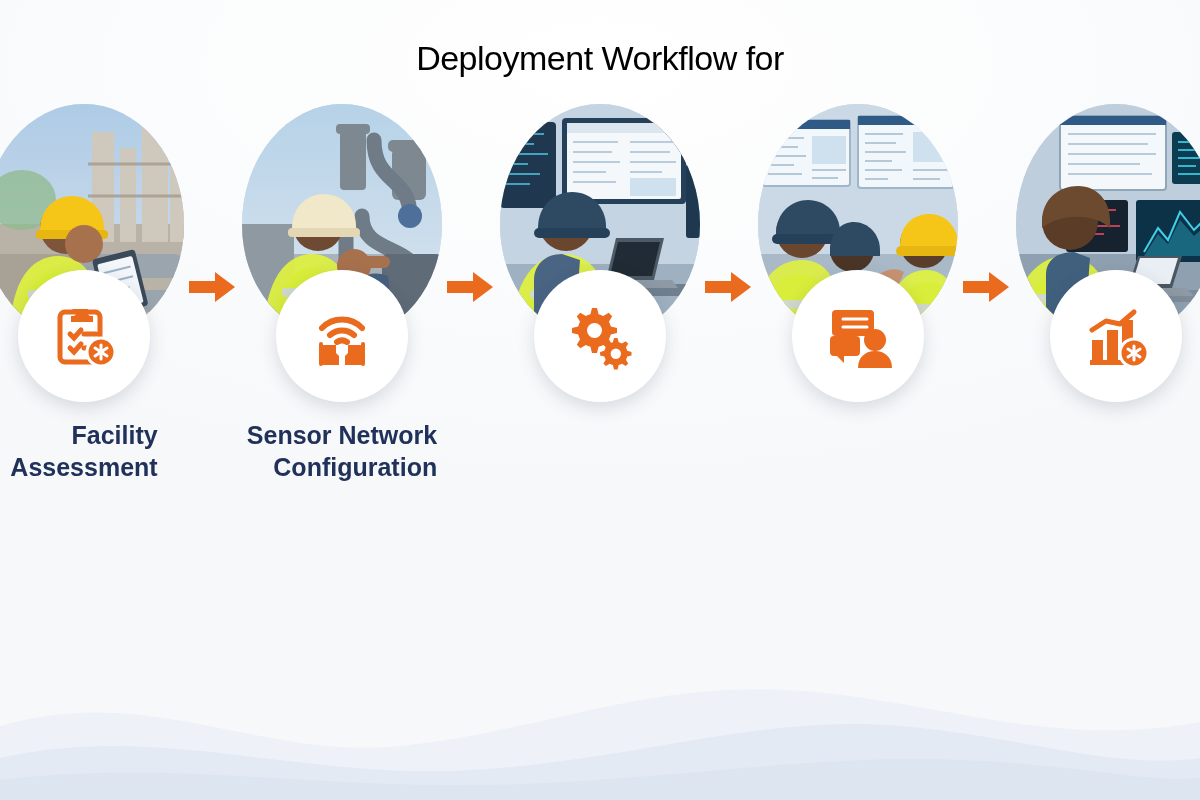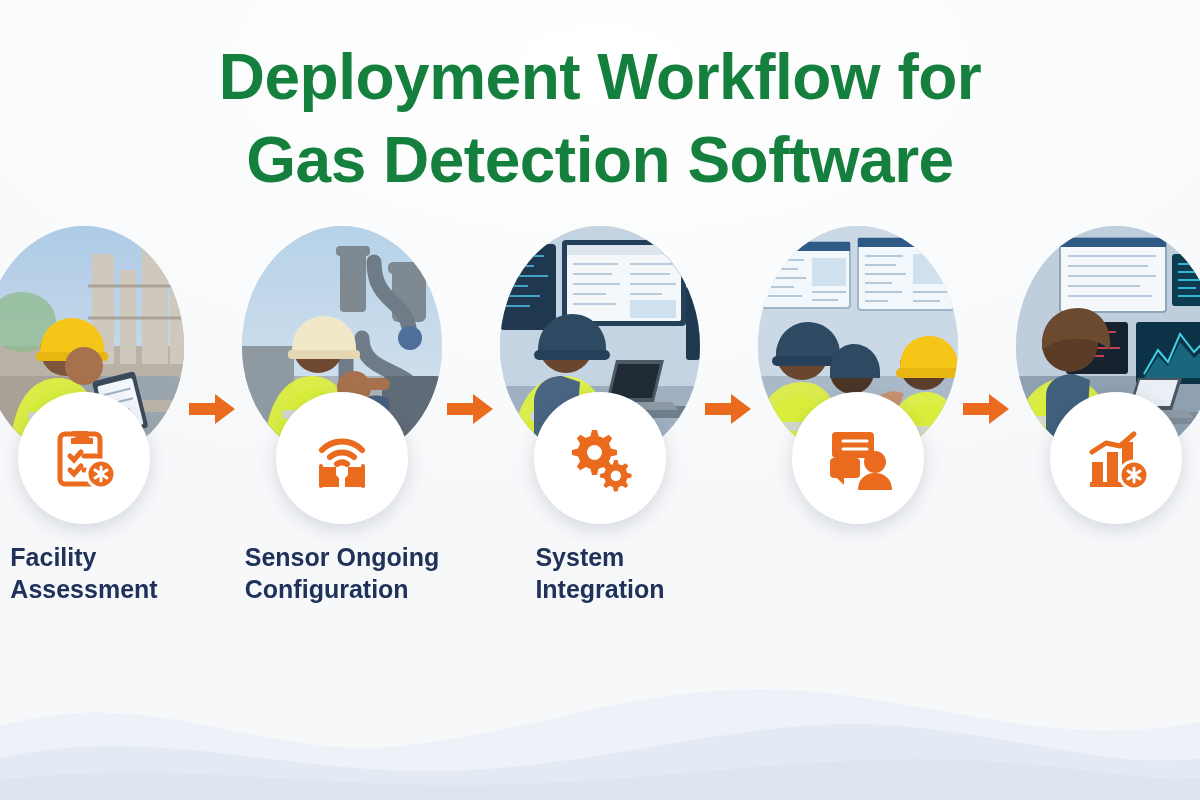--- a/index.html
+++ b/index.html
@@ -36,23 +36,23 @@
 
   
   .title-block {
     position: relative;
     z-index: 3;
     padding-top: 36px;
     text-align: center;
   }
   .title-line {
     display: block;
-    color: #15803d;
-    font-size: 64px;
-    font-weight: bold;
+    color: #000000;
+    font-size: 34px;
+    font-weight: normal;
     letter-spacing: -0.5px;
     line-height: 1.30;
   }
 
   
   .steps {
     position: relative;
     z-index: 3;
     margin-top: 24px;
     display: flex;
@@ -91,21 +91,21 @@
     z-index: 4;
     display: flex;
     align-items: center;
     justify-content: center;
   }
   .icon-bubble svg { display: block; }
 
   
   .caption {
     margin-top: 18px;
-    text-align: left;
+    text-align: right;
     color: #20325a;
     font-size: 25px;
     font-weight: bold;
     line-height: 1.27;
     white-space: pre-line;
   }
 
   
   .arrow {
     position: relative;
@@ -126,21 +126,20 @@
 <div id="bg-tint"></div>
 
 <svg id="bg-waves" viewBox="0 0 1200 170" preserveAspectRatio="none">
   <path d="M0,96 C150,52 260,130 400,116 C540,102 640,52 790,60 C930,68 1050,120 1200,92 L1200,170 L0,170 Z" fill="#eef2f8"></path>
   <path d="M0,128 C160,92 300,150 470,140 C640,130 760,84 900,96 C1030,107 1110,140 1200,128 L1200,170 L0,170 Z" fill="#e4eaf4"></path>
   <path d="M0,150 C180,128 320,162 520,154 C700,147 840,120 1000,132 C1100,139 1150,152 1200,148 L1200,170 L0,170 Z" fill="#dde5f1"></path>
 </svg>
 
 <div class="title-block">
   <span class="title-line">Deployment Workflow for</span>
-  <span class="title-line">Gas Detection Software</span>
 </div>
 
 <div class="steps">
 
   <div class="step">
     <div class="photo">
       <svg viewBox="0 0 200 232">
         <defs>
           <linearGradient id="sky1" x1="0" y1="0" x2="0" y2="1">
             <stop offset="0" stop-color="#aecbe6"></stop>
@@ -273,21 +272,21 @@
         </g>
         <path d="M18 45 h36 a4 4 0 0 1 4 4 v12 a4 4 0 0 1 -4 4 h-36 a4 4 0 0 1 -4 -4 v-12 a4 4 0 0 1 4 -4 z" fill="#ea6a1e"></path>
         <path d="M30 45 h12 v8 l-3 3 v9 h-6 v-9 l-3 -3 z" fill="#ffffff"></path>
         <g stroke="#ea6a1e" stroke-width="4" stroke-linecap="round">
           <line x1="15" y1="44" x2="15" y2="64"></line>
           <line x1="57" y1="44" x2="57" y2="64"></line>
         </g>
       </svg>
     </div>
 
-    <div class="caption">Sensor Ongoing
+    <div class="caption">Sensor Network
 Configuration</div>
   </div>
 
   <div class="arrow">
     <svg width="48" height="34" viewBox="0 0 48 34">
       <path d="M0 11 h26 v-9 l20 15 l-20 15 v-9 H0 z" fill="#ea6a1e"></path>
     </svg>
   </div>
 
   <div class="step">
@@ -349,22 +348,20 @@
           <path d="M28 8 l5 0 l1.6 6.2 a17 17 0 0 1 4.6 1.9 l5.5 -3.3 l3.5 3.5 l-3.3 5.5 a17 17 0 0 1 1.9 4.6 l6.2 1.6 l0 5 l-6.2 1.6 a17 17 0 0 1 -1.9 4.6 l3.3 5.5 l-3.5 3.5 l-5.5 -3.3 a17 17 0 0 1 -4.6 1.9 l-1.6 6.2 l-5 0 l-1.6 -6.2 a17 17 0 0 1 -4.6 -1.9 l-5.5 3.3 l-3.5 -3.5 l3.3 -5.5 a17 17 0 0 1 -1.9 -4.6 l-6.2 -1.6 l0 -5 l6.2 -1.6 a17 17 0 0 1 1.9 -4.6 l-3.3 -5.5 l3.5 -3.5 l5.5 3.3 a17 17 0 0 1 4.6 -1.9 z"></path>
         </g>
         <circle cx="30.5" cy="30.5" r="7.5" fill="#ffffff"></circle>
         <g fill="#ea6a1e">
           <path d="M50 38 l3.6 0 l1.1 4.3 a12 12 0 0 1 3.2 1.3 l3.8 -2.3 l2.5 2.5 l-2.3 3.8 a12 12 0 0 1 1.3 3.2 l4.3 1.1 l0 3.6 l-4.3 1.1 a12 12 0 0 1 -1.3 3.2 l2.3 3.8 l-2.5 2.5 l-3.8 -2.3 a12 12 0 0 1 -3.2 1.3 l-1.1 4.3 l-3.6 0 l-1.1 -4.3 a12 12 0 0 1 -3.2 -1.3 l-3.8 2.3 l-2.5 -2.5 l2.3 -3.8 a12 12 0 0 1 -1.3 -3.2 l-4.3 -1.1 l0 -3.6 l4.3 -1.1 a12 12 0 0 1 1.3 -3.2 l-2.3 -3.8 l2.5 -2.5 l3.8 2.3 a12 12 0 0 1 3.2 -1.3 z"></path>
         </g>
         <circle cx="51.8" cy="53.8" r="5.2" fill="#ffffff"></circle>
       </svg>
     </div>
 
-    <div class="caption">System
-Integration</div>
   </div>
 
   <div class="arrow">
     <svg width="48" height="34" viewBox="0 0 48 34">
       <path d="M0 11 h26 v-9 l20 15 l-20 15 v-9 H0 z" fill="#ea6a1e"></path>
     </svg>
   </div>
 
   <div class="step">
     <div class="photo">

